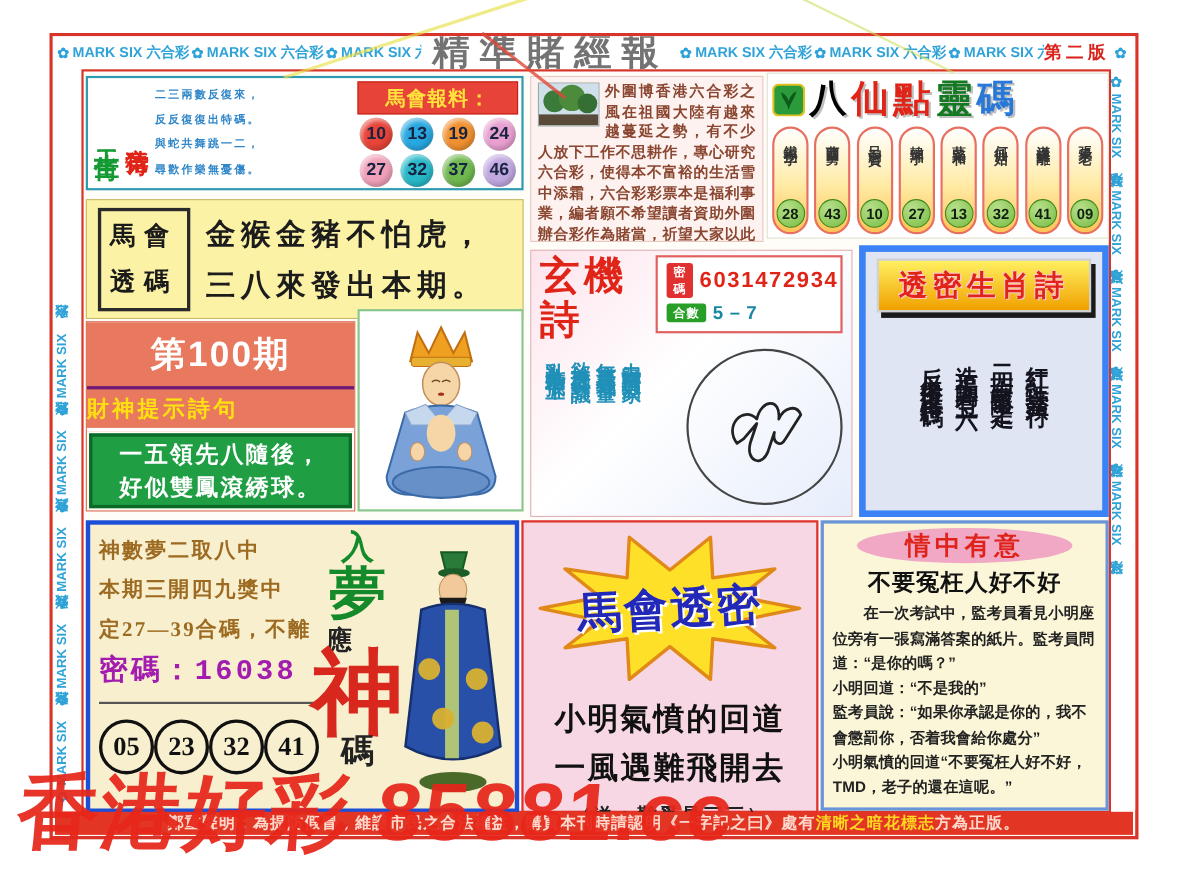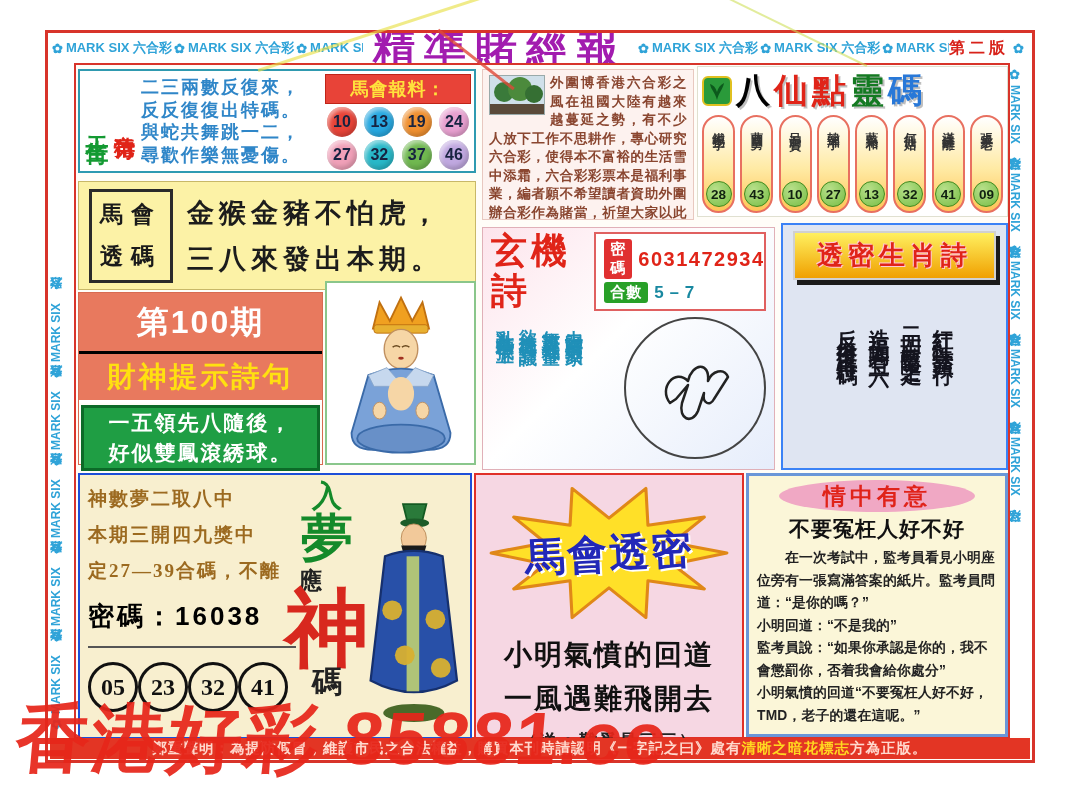--- a/index.html
+++ b/index.html
@@ -6,40 +6,40 @@
   body{font-family:"Liberation Sans", sans-serif;}
   #stage{position:relative;width:1080px;height:791px;background:#ffffff;overflow:hidden;}
 
   
   .frame{position:absolute;left:45px;top:30px;width:984px;height:727px;border:3px solid #d8342a;background:#fffdf9;}
   .band-top{position:absolute;left:0;top:0;right:0;height:30px;display:flex;align-items:center;padding:0 4px;overflow:hidden;white-space:nowrap;background:#fff;}
   .band-grp{flex:1;overflow:hidden;display:flex;align-items:center;gap:2px;white-space:nowrap;}
   .seg{color:#2fa3d8;font-weight:bold;font-size:13px;letter-spacing:0px;display:inline-flex;align-items:center;gap:3px;flex:none;}
   .flower{color:#2fa3d8;font-size:13px;}
   .flower::before{content:"✿";}
-  .main-title{color:#a21caf;font-size:42px;font-weight:bold;letter-spacing:9px;font-family:"Liberation Serif", serif;padding:0 10px;flex:none;line-height:30px;}
+  .main-title{color:#737373;font-size:34px;font-weight:bold;letter-spacing:9px;font-family:"Liberation Serif", serif;padding:0 10px;flex:none;line-height:30px;}
   .edition{color:#d8221a;font-weight:bold;font-size:16px;letter-spacing:4px;flex:none;display:flex;align-items:center;gap:4px;}
   .band-side{position:absolute;top:30px;bottom:24px;width:26px;overflow:hidden;background:#fff;}
   .band-side.left{left:0;}
   .band-side.right{right:0;}
   .vseg-wrap{writing-mode:vertical-rl;height:100%;display:flex;}
   .band-side.left .vseg-wrap{transform:rotate(180deg);}
   .vseg{color:#2fa3d8;font-weight:bold;font-size:12px;display:inline-flex;align-items:center;gap:3px;margin:4px 0;}
 
   
   .content{position:absolute;left:26px;top:30px;width:932px;height:672px;border:2px solid #d8342a;background:#fffdf8;}
   .blk{position:absolute;box-sizing:border-box;}
 
   
   .blkA{left:2px;top:4px;width:398px;height:104px;border:2px solid #2f9ab0;background:#fff;display:flex;align-items:stretch;padding:3px;}
   .vlabel{writing-mode:vertical-rl;text-align:center;font-weight:bold;line-height:1;display:flex;align-items:center;justify-content:center;}
   .zo-main{color:#149a32;font-size:23px;width:28px;letter-spacing:2px;font-family:"Liberation Serif", serif;}
   .zo-sub{color:#e02418;font-size:21px;width:26px;letter-spacing:2px;font-family:"Liberation Serif", serif;}
   .zo-poem{flex:1;padding:2px 4px;display:flex;flex-direction:column;justify-content:space-between;}
-  .zo-poem div{color:#2f86c8;font-weight:bold;font-size:18px;letter-spacing:2px;line-height:22px;font-family:"Liberation Serif", serif;}
+  .zo-poem div{color:#2f86c8;font-weight:bold;font-size:10px;letter-spacing:2px;line-height:22px;font-family:"Liberation Serif", serif;}
   .tips{width:146px;display:flex;flex-direction:column;}
   .tips-hd{background:#e84338;color:#ffe23c;font-weight:bold;font-size:18px;letter-spacing:1px;text-align:center;padding:2px 0;border:1px solid #c02418;}
   .ball-row{display:flex;justify-content:space-between;padding:3px 2px 0 2px;}
   .ball{width:30px;height:30px;border-radius:50%;display:flex;align-items:center;justify-content:center;color:#172340;font-weight:bold;font-size:16px;box-shadow:inset -2px -3px 4px rgba(0,0,0,.18), inset 2px 3px 4px rgba(255,255,255,.55);}
 
   
   .blkB{left:406px;top:4px;width:212px;height:151px;background:#fdf2ef;border:1px solid #e8c8c0;padding:4px 6px;overflow:hidden;}
   .thumb{float:left;width:54px;height:38px;margin:1px 5px 2px 0;border:1px solid #9aa;}
   .edit-text{color:#8a4630;font-weight:bold;font-size:13.5px;line-height:18.5px;letter-spacing:.5px;text-align:justify;font-family:"Liberation Serif", serif;}
 
@@ -59,56 +59,56 @@
 
   
   .blkD{left:2px;top:116px;width:398px;height:109px;background:#fcf2a6;border:1px solid #c8b868;display:flex;align-items:center;padding:6px 10px;gap:14px;}
   .touma-box{border:3px solid #2a2a2a;padding:2px 8px;background:#fcf2a6;}
   .touma-box div{font-size:23px;font-weight:bold;color:#1a1a1a;letter-spacing:8px;line-height:42px;font-family:"Liberation Serif", serif;}
   .touma-lines div{font-size:27px;font-weight:bold;color:#1c1c1c;letter-spacing:5px;line-height:46px;font-family:"Liberation Serif", serif;}
 
   
   .blkE{left:2px;top:227px;width:245px;height:173px;display:flex;flex-direction:column;border:1px solid #d86a50;}
   .issue-no{background:#e8795e;color:#fff;font-size:32px;font-weight:bold;text-align:center;letter-spacing:2px;padding:8px 0 6px 0;}
-  .hint-title{background:#e8795e;color:#ffe010;font-size:28px;font-weight:bold;text-align:center;letter-spacing:3px;padding:4px 0;border-top:3px solid #000000;border-bottom:3px solid #fff;}
+  .hint-title{background:#e8795e;color:#ffe010;font-size:20px;font-weight:bold;text-align:left;letter-spacing:3px;padding:4px 0;border-top:3px solid #701a75;border-bottom:3px solid #fff;}
   .green-box{flex:1;background:#1f9e44;border:3px solid #0c6a28;margin:2px;display:flex;flex-direction:column;justify-content:center;}
   .green-box div{color:#fff;font-size:21px;font-weight:bold;letter-spacing:2px;text-align:center;line-height:30px;font-family:"Liberation Serif", serif;}
 
   
   .blkBud{left:249px;top:216px;width:151px;height:184px;background:#fff;border:2px solid #8ac68a;display:flex;align-items:flex-end;justify-content:center;}
 
   
   .blkF{left:406px;top:162px;width:293px;height:243px;background:linear-gradient(135deg,#fde4ec,#ffffff 45%,#e6edfb);border:1px solid #e0b0b8;padding:4px 8px;display:flex;flex-direction:column;}
   .xj-top{display:flex;align-items:flex-start;justify-content:space-between;}
   .xj-title{color:#e02418;font-size:36px;font-weight:bold;letter-spacing:4px;font-family:"Liberation Serif", serif;line-height:1.1;}
   .code-box{border:2px solid #e06060;background:#fff;padding:3px 8px;min-width:150px;}
   .code-row{display:flex;align-items:center;gap:6px;margin:2px 0;}
-  .pill{color:#fff;font-weight:bold;font-size:15px;padding:1px 6px;border-radius:3px;letter-spacing:1px;}
+  .pill{color:#fff;font-weight:bold;font-size:11px;padding:1px 6px;border-radius:3px;letter-spacing:1px;}
   .pill.red{background:#e03030;}
   .pill.green{background:#28a028;}
   .code-val{color:#e02418;font-weight:bold;font-size:20px;letter-spacing:1.5px;}
   .sum-val{color:#1888a0;font-weight:bold;font-size:17px;letter-spacing:2px;}
   .xj-mid{flex:1;display:flex;align-items:flex-start;justify-content:space-between;margin-top:2px;}
   .xj-poem{writing-mode:vertical-rl;height:158px;margin-top:2px;}
   .xj-poem div{color:#2090b8;font-weight:bold;font-size:18px;letter-spacing:3px;line-height:1;margin:0 5px;font-family:"Liberation Serif", serif;}
   .doodle-circle{width:138px;height:138px;border:2px solid #444;border-radius:50%;background:transparent;display:flex;align-items:center;justify-content:center;margin-top:4px;}
   .xj-hint{color:#e02418;font-weight:bold;font-size:20px;text-align:center;letter-spacing:1px;margin-top:2px;}
 
   
-  .blkG{left:705px;top:158px;width:227px;height:247px;background:#dfe5f2;border:2px solid #3b82f6;padding:6px;display:flex;flex-direction:column;align-items:center;gap:16px;}
+  .blkG{left:705px;top:158px;width:227px;height:247px;background:#dfe5f2;border:6px solid #3b82f6;padding:6px;display:flex;flex-direction:column;align-items:center;gap:16px;}
   .gold-bar{width:94%;background:linear-gradient(#fff060,#f0a000);border:2px solid #d0d0d0;box-shadow:4px 5px 0 #1a1a1a;text-align:center;padding:5px 0;}
   .gold-bar span{color:#e02418;font-size:26px;font-weight:bold;letter-spacing:5px;text-shadow:1px 1px 0 #ffc8d8, -1px -1px 0 #ffc8d8;font-family:"Liberation Serif", serif;}
   .ts-poem{writing-mode:vertical-rl;height:178px;margin-top:16px;}
   .ts-poem div{color:#14141e;font-weight:bold;font-size:21px;letter-spacing:6px;line-height:1;margin:0 11px;font-family:"Liberation Serif", serif;}
 
   
-  .blkH{left:2px;top:408px;width:394px;height:266px;background:#f8efcf;border:2px solid #1d4ed8;display:flex;padding:6px 4px 4px 8px;}
+  .blkH{left:2px;top:408px;width:394px;height:266px;background:#f8efcf;border:4px solid #1d4ed8;display:flex;padding:6px 4px 4px 8px;}
   .dream-left{width:218px;display:flex;flex-direction:column;}
   .dream-left .dline{color:#9c6a20;font-weight:bold;font-size:19px;letter-spacing:2px;line-height:36px;font-family:"Liberation Serif", serif;white-space:nowrap;}
-  .dream-pass{color:#000000;font-weight:bold;font-size:26px;letter-spacing:3px;margin-top:10px;font-family:Liberation Sans, sans-serif;}
+  .dream-pass{color:#a21caf;font-weight:bold;font-size:26px;letter-spacing:3px;font-family:Liberation Mono, monospace;}
   .dream-hr{border:none;border-top:2px solid #555;width:100%;margin:12px 0 14px 0;}
   .dream-nums{display:flex;gap:0;}
   .num-circle{width:44px;height:44px;border:3px solid #111;border-radius:50%;display:flex;align-items:center;justify-content:center;color:#111;font-weight:bold;font-size:24px;font-family:"Liberation Serif", serif;background:transparent;}
   .dream-chars{width:62px;display:flex;flex-direction:column;align-items:center;line-height:1;}
   .dc1{color:#148a2a;font-size:30px;font-weight:bold;font-family:"Liberation Serif", serif;}
   .dc2{color:#148a2a;font-size:52px;font-weight:bold;font-family:"Liberation Serif", serif;margin-top:2px;}
   .dc3{color:#222;font-size:24px;font-weight:bold;font-family:"Liberation Serif", serif;margin-top:4px;align-self:flex-start;margin-left:2px;}
   .dc4{color:#d8281e;font-size:84px;font-weight:bold;font-family:"Liberation Serif", serif;margin-top:-6px;}
   .dc5{color:#222;font-size:30px;font-weight:bold;font-family:"Liberation Serif", serif;margin-top:-4px;}
   .deity-wrap{flex:1;display:flex;align-items:flex-end;justify-content:center;}

